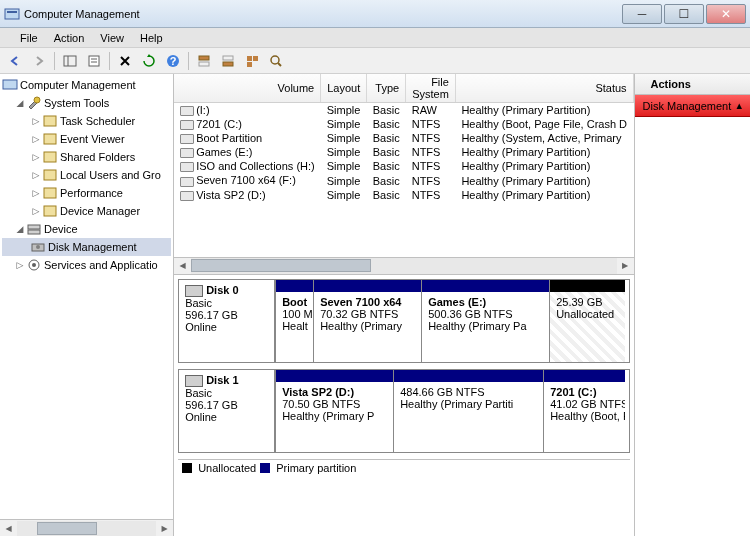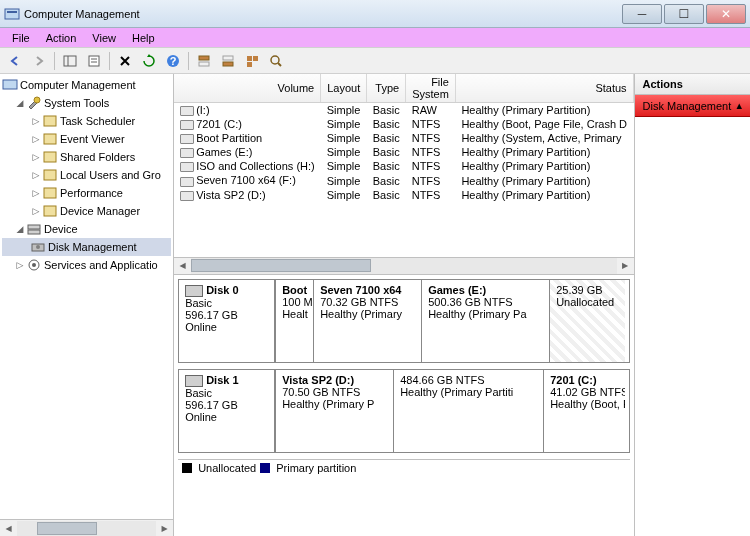--- a/index.html
+++ b/index.html
@@ -4,21 +4,21 @@
 <style>
 * { box-sizing: border-box; margin: 0; padding: 0; font-family: 'Segoe UI', Tahoma, sans-serif; font-size: 11px; }
 body { width: 750px; height: 536px; background: #fff; overflow: hidden; }
 
 .titlebar { height: 28px; background: linear-gradient(#e8f0f8, #d0dff0); display: flex; align-items: center; padding: 0 4px; border-bottom: 1px solid #a0b0c0; }
 .titlebar .icon { width: 16px; height: 16px; margin-right: 4px; }
 .titlebar .title { flex: 1; color: #000; }
 .titlebar .winbtn { width: 40px; height: 20px; margin-left: 2px; background: linear-gradient(#e0e8f0,#c0d0e0); border: 1px solid #8090a0; border-radius: 2px; display: flex; align-items: center; justify-content: center; color: #333; font-size: 12px; }
 .titlebar .winbtn.close { background: linear-gradient(#f0c0c0,#e08080); color: #fff; }
 
-.menubar { height: 20px; display: flex; align-items: center; padding: 0 4px; background: #f0abfc; border-bottom: 1px solid #d0d0d0; }
+.menubar { height: 20px; display: flex; align-items: center; padding: 0 12px; background: #e5e5e5; border-bottom: 1px solid #d0d0d0; }
 .menubar .menu { padding: 2px 8px; cursor: default; }
 
 .toolbar { height: 26px; display: flex; align-items: center; padding: 0 4px; background: #f0f0f0; border-bottom: 1px solid #d0d0d0; gap: 2px; }
 .toolbar .tbtn { width: 22px; height: 22px; display: flex; align-items: center; justify-content: center; border: 1px solid transparent; }
 .toolbar .sep { width: 1px; height: 18px; background: #c0c0c0; margin: 0 2px; }
 
 .main { display: flex; height: 462px; }
 
 .tree { width: 178px; border-right: 1px solid #c0c0c0; overflow: hidden; position: relative; }
 .tree-content { padding: 2px; }
@@ -45,34 +45,34 @@
 .grid-scroll .track { flex: 1; position: relative; background: #e8e8e8; }
 .grid-scroll .thumb { position: absolute; left: 0; width: 180px; height: 13px; top: 1px; background: #c0c8d0; border: 1px solid #a0a8b0; }
 
 .disks { flex: 1; overflow: hidden; background: #fff; border-top: 1px solid #c0c0c0; padding: 4px; }
 
 .diskrow { display: flex; border: 1px solid #888; margin-bottom: 6px; height: 84px; }
 .diskinfo { width: 96px; padding: 4px 6px; border-right: 1px solid #888; background: #fff; }
 .diskinfo .dname { font-weight: bold; margin-top: 12px; }
 .diskinfo .dicon { display: inline-block; width: 18px; height: 12px; background: #d0d0d0; border: 1px solid #666; margin-right: 3px; vertical-align: middle; }
 .partitions { flex: 1; display: flex; }
-.part { border-left: 1px solid #888; padding: 0; display: flex; overflow: hidden; justify-content: flex-end; }
+.part { border-left: 1px solid #888; padding: 0; display: flex; flex-direction: column; overflow: hidden; justify-content: flex-end; }
 .part .stripe { height: 12px; background: #000080; }
 .part.unalloc .stripe { background: #000; }
 .part.unalloc { background: repeating-linear-gradient(45deg,#fff,#fff 4px,#f0f0f0 4px,#f0f0f0 8px); }
 .part .plabel { padding: 4px 6px; flex: 1; white-space: nowrap; overflow: hidden; }
 .part .pname { font-weight: bold; display: block; }
 
 .legend { display: flex; align-items: center; padding: 2px 4px; gap: 4px; border-top: 1px solid #c0c0c0; font-size: 11px; }
 .legend .sw { display: inline-block; width: 10px; height: 10px; margin-right: 2px; vertical-align: middle; }
 .legend .sw.un { background: #000; }
 .legend .sw.pp { background: #000080; }
 
 .actions { width: 118px; background: #fff; }
-.actions .ahead { padding: 4px 8px; font-weight: bold; background: linear-gradient(#f8f8f8,#e8e8e8); border-bottom: 1px solid #c0c0c0; }
+.actions .ahead { padding: 4px 16px; font-weight: bold; background: linear-gradient(#f8f8f8,#e8e8e8); border-bottom: 1px solid #c0c0c0; }
 .actions .asel { padding: 4px 8px; background: linear-gradient(#ff6060,#e02020); color: #000; border-bottom: 1px solid #a00000; display: flex; justify-content: space-between; align-items: center; }
 .actions .aitem { padding: 6px 12px; display: flex; justify-content: space-between; align-items: center; }
 
 svg { display: block; }
 </style>
 </head>
 <body>
 
 <div class="titlebar">
   <span class="icon">

